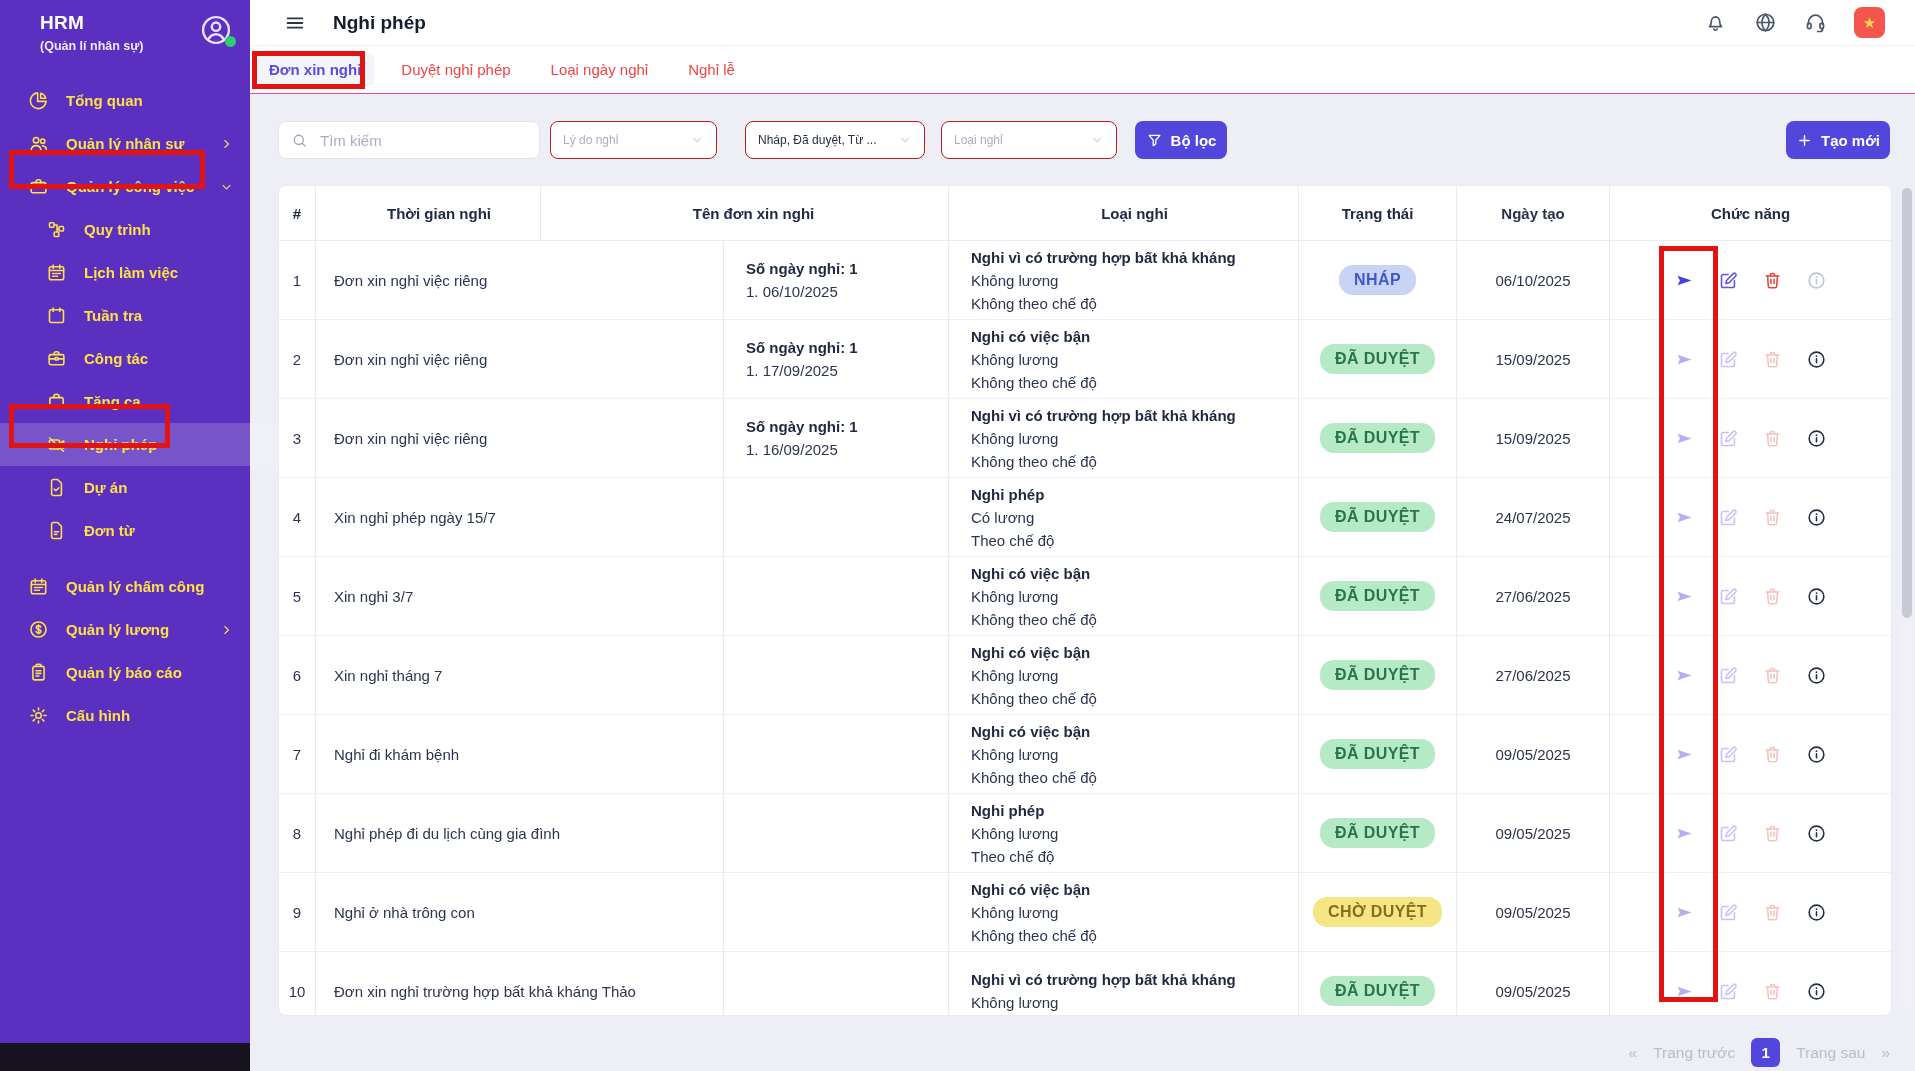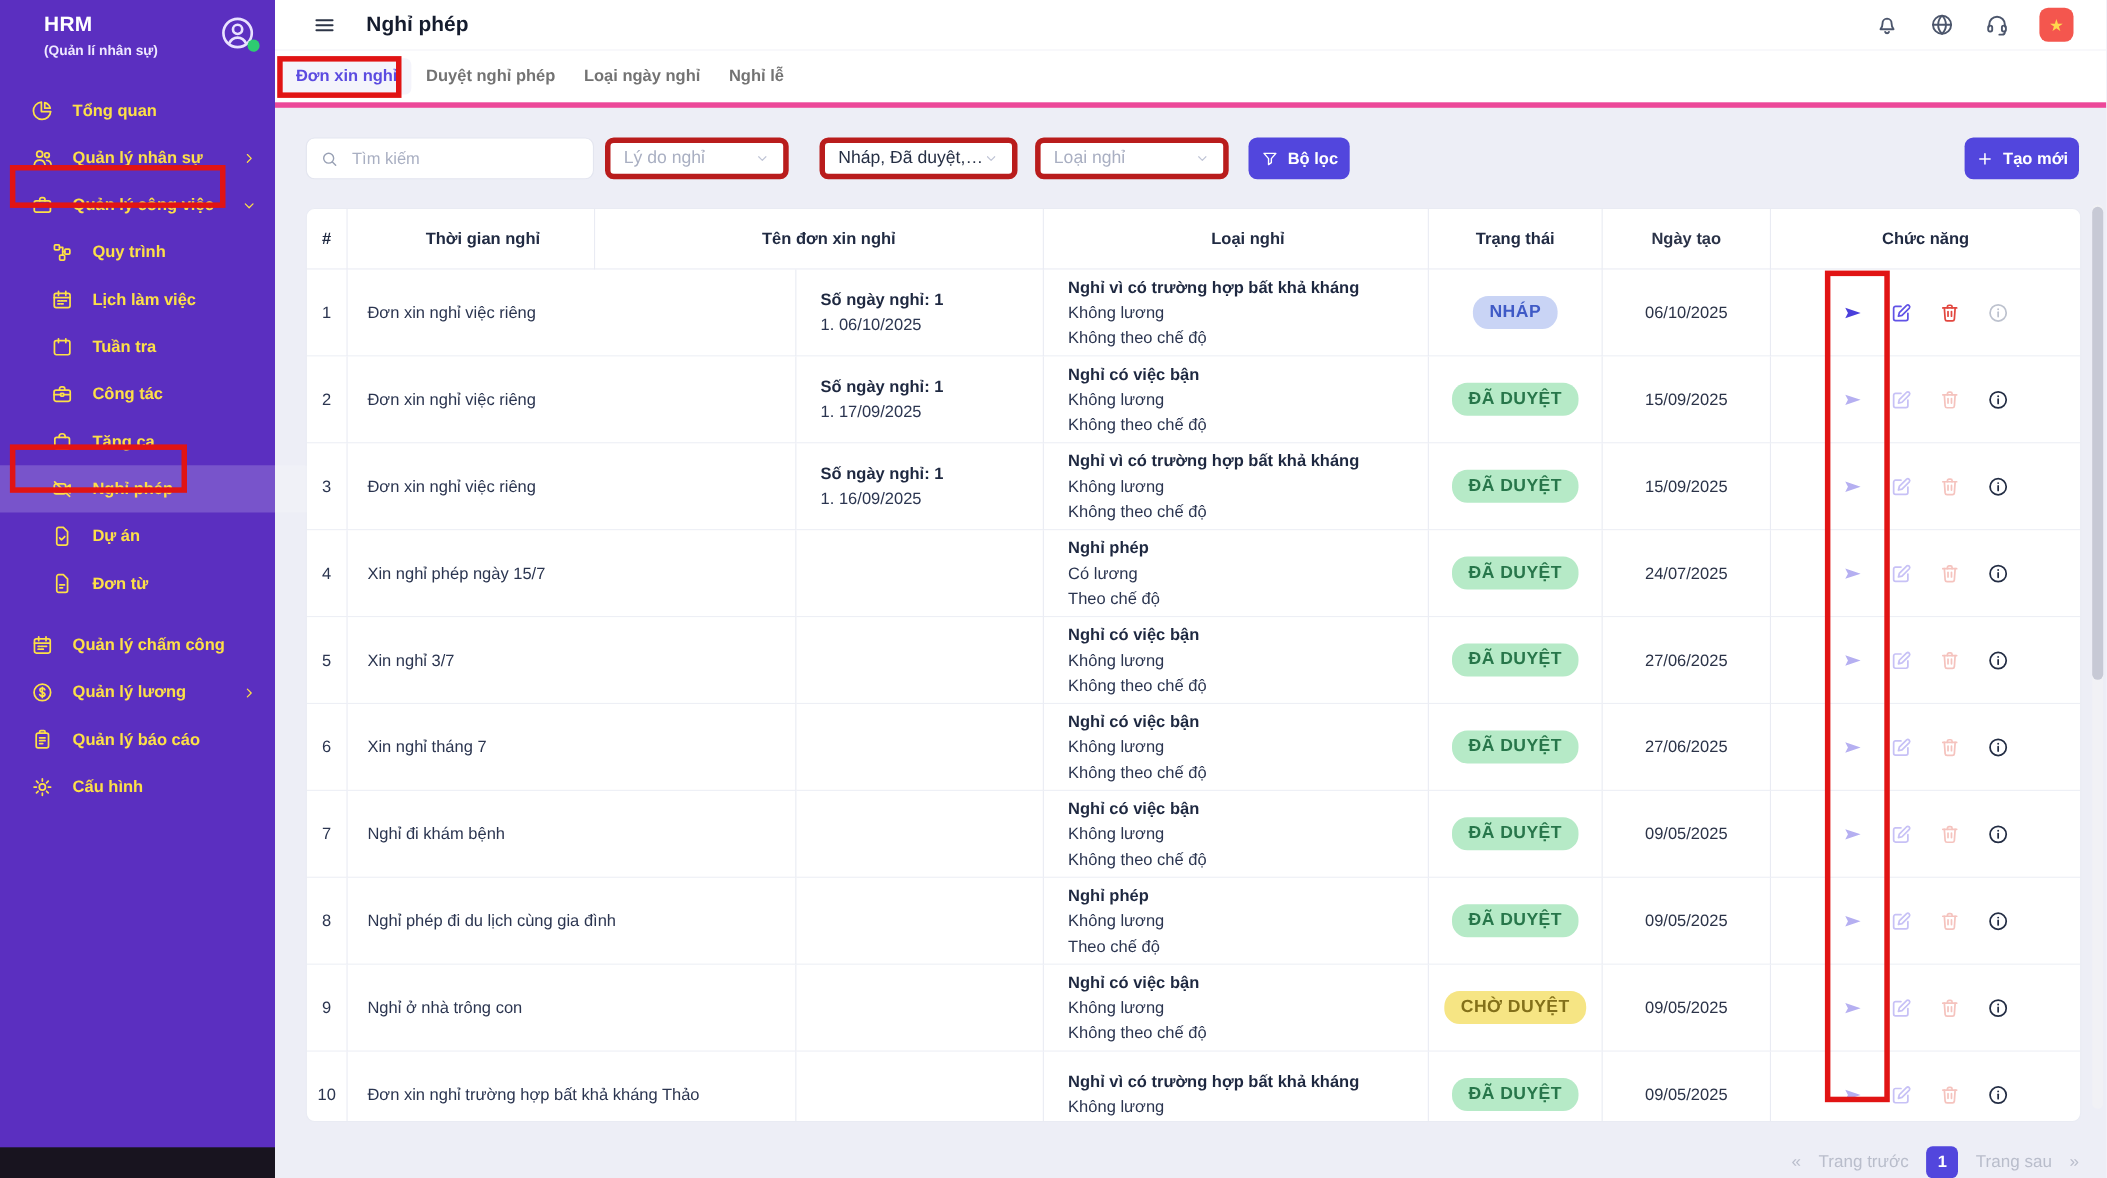--- a/index.html
+++ b/index.html
@@ -28,33 +28,33 @@
   .main{flex:1;display:flex;flex-direction:column;min-width:0;}
   .topbar{height:45px;background:#fff;display:flex;align-items:center;padding:0 30px 0 34px;border-bottom:1px solid #f1f2f7;}
   .hamburger{color:#2c3446;cursor:pointer;}
   .hamburger svg{width:22px;height:22px;display:block;}
   .page-title{margin-left:27px;font-size:19px;font-weight:800;color:#151c2e;}
   .top-icons{margin-left:auto;display:flex;align-items:center;gap:27px;color:#4c566c;}
   .top-ic{cursor:pointer;}
   .top-ic svg{width:23px;height:23px;display:block;}
   .flag{width:31px;height:31px;border-radius:8px;background:#f4564e;display:flex;align-items:center;justify-content:center;color:#ffd84d;font-size:15px;cursor:pointer;}
 
-  .tabs{height:47px;background:#fff;border-bottom:5px solid #ec4899;display:flex;align-items:center;padding-left:6px;}
-  .tab{padding:8px 13px;font-size:15px;color:#737373;cursor:pointer;border-radius:6px;font-weight:bold;}
+  .tabs{height:47px;background:#fff;border-bottom:1px solid #ec4899;display:flex;align-items:center;padding-left:6px;gap:14px;}
+  .tab{padding:8px 13px;font-size:15px;color:#ef4444;cursor:pointer;border-radius:6px;}
   .tab.active{color:#5b4be0;background:#f4f4fb;font-weight:700;}
 
   .content{padding:27px 0 0 28px;}
 
   
   .filters{display:flex;align-items:center;width:1612px;}
   .search{width:262px;height:38px;box-sizing:border-box;display:flex;align-items:center;gap:10px;padding:0 12px;background:#fff;border:1px solid #e3e5ef;border-radius:8px;color:#98a0b4;}
   .search svg{width:17px;height:17px;flex-shrink:0;}
   .search input{border:none;outline:none;flex:1;min-width:0;font-size:15px;color:#2a3142;font-family:inherit;background:transparent;}
   .search input::placeholder{color:#a9afc2;}
-  .select{height:38px;box-sizing:border-box;background:#fff;border:5px solid #b91c1c;border-radius:8px;display:flex;align-items:center;justify-content:space-between;padding:0 12px;font-size:16px;cursor:pointer;}
+  .select{height:38px;box-sizing:border-box;background:#fff;border:1px solid #b91c1c;border-radius:8px;display:flex;align-items:center;justify-content:space-between;padding:0 12px;font-size:12px;cursor:pointer;}
   .sel-0{width:167px;margin-left:10px;}
   .sel-1{width:180px;margin-left:28px;}
   .sel-2{width:176px;margin-left:16px;}
   .sel-text{white-space:nowrap;overflow:hidden;text-overflow:ellipsis;color:#262f44;}
   .sel-text.ph{color:#a9afc2;}
   .sel-chev{color:#c0c5d6;display:flex;}
   .sel-chev svg{width:14px;height:14px;}
   .btn{border:none;border-radius:8px;background:#5246dd;color:#fff;display:flex;align-items:center;justify-content:center;gap:8px;font-size:15px;font-weight:700;font-family:inherit;cursor:pointer;height:38px;}
   .btn svg{width:17px;height:17px;}
   .btn-filter{margin-left:18px;width:92px;}

